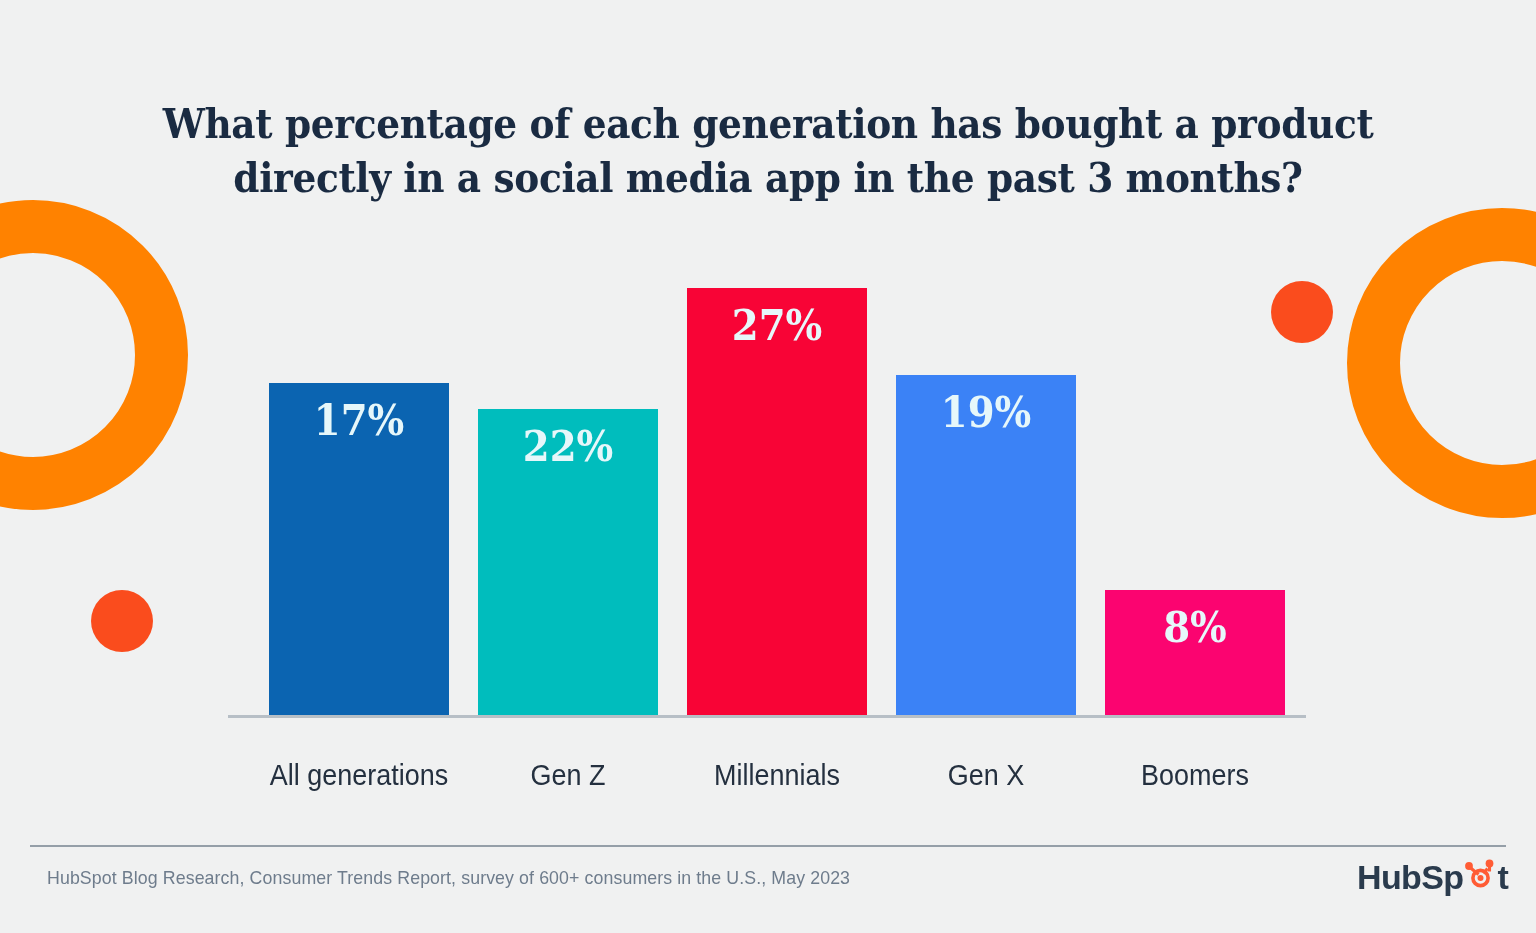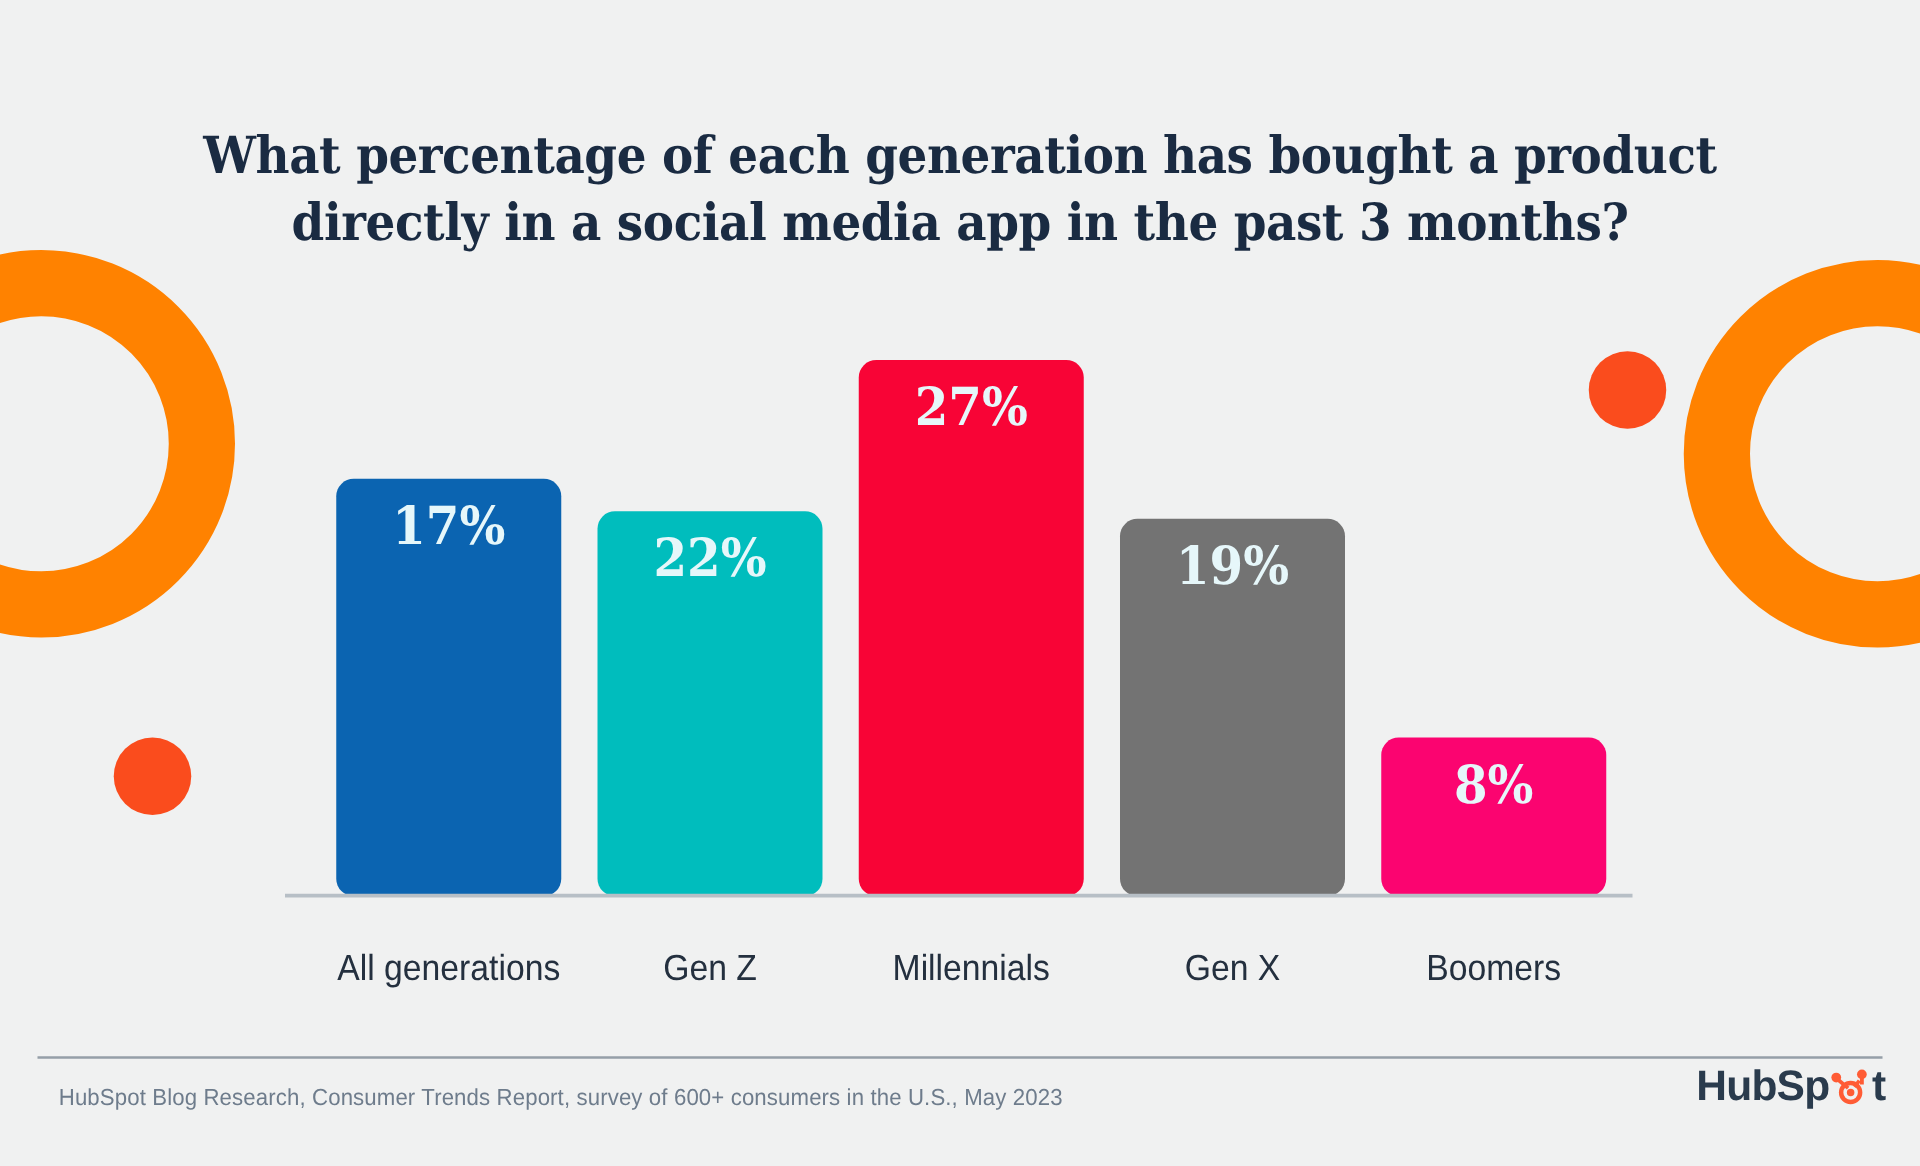--- a/index.html
+++ b/index.html
@@ -93,21 +93,20 @@
   .bar-slot {
     position: absolute;
     bottom: 0;
     width: 180px;
   }
   .bar {
     position: absolute;
     bottom: 0;
     left: 0;
     width: 180px;
-    border-radius: 14px;
   }
   .bar-value {
     position: absolute;
     top: 14px;
     left: 0;
     width: 180px;
     text-align: center;
     color: #E6F7FA;
     font-family: "DejaVu Serif", serif;
     font-weight: bold;
@@ -158,21 +157,21 @@
     transform-origin: left top;
   }
 
   
   .logo {
     position: absolute;
     left: 1357px;
     top: 852px;
     height: 42px;
     display: flex;
-    align-items: flex-start;
+    align-items: flex-end;
   }
   .logo-text {
     color: #2A3B4D;
     font-family: "Liberation Sans", sans-serif;
     font-weight: bold;
     font-size: 34px;
     line-height: 34px;
     letter-spacing: -0.6px;
   }
   .logo-mark { display: block; }
@@ -201,21 +200,21 @@
         <div class="bar" style="height: 308px; background: rgb(0, 189, 189);">
           <div class="bar-value" style="color: rgb(230, 247, 250);">22%</div>
         </div>
       </div>
       <div class="bar-slot" style="left: 459px;">
         <div class="bar" style="height: 429px; background: rgb(248, 4, 54);">
           <div class="bar-value" style="color: rgb(230, 247, 250);">27%</div>
         </div>
       </div>
       <div class="bar-slot" style="left: 668px;">
-        <div class="bar" style="height: 302px; background: #737373; margin-top: 48px;">
+        <div class="bar" style="height: 342px; background: #3b82f6; margin-top: 48px;">
           <div class="bar-value" style="color: rgb(230, 247, 250);">19%</div>
         </div>
       </div>
       <div class="bar-slot" style="left: 877px;">
         <div class="bar" style="height: 127px; background: rgb(251, 4, 112);">
           <div class="bar-value" style="color: rgb(230, 247, 250);">8%</div>
         </div>
       </div>
     </div>
   <div class="baseline"></div>

